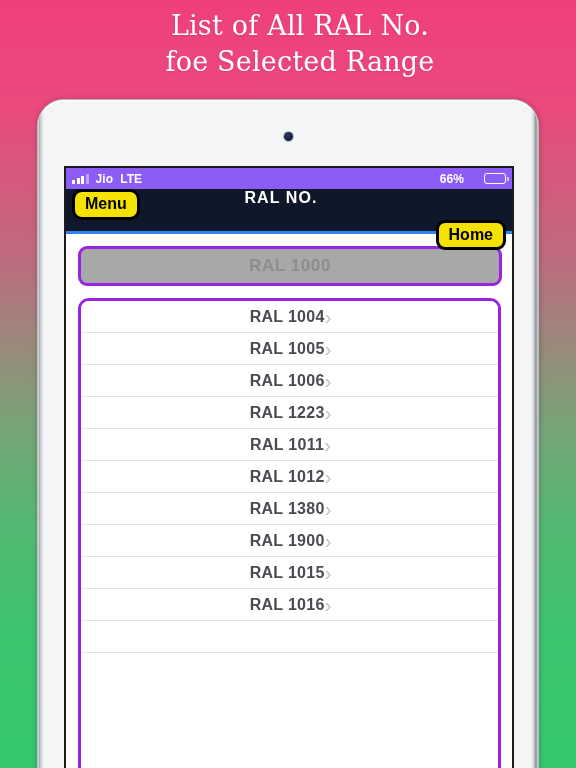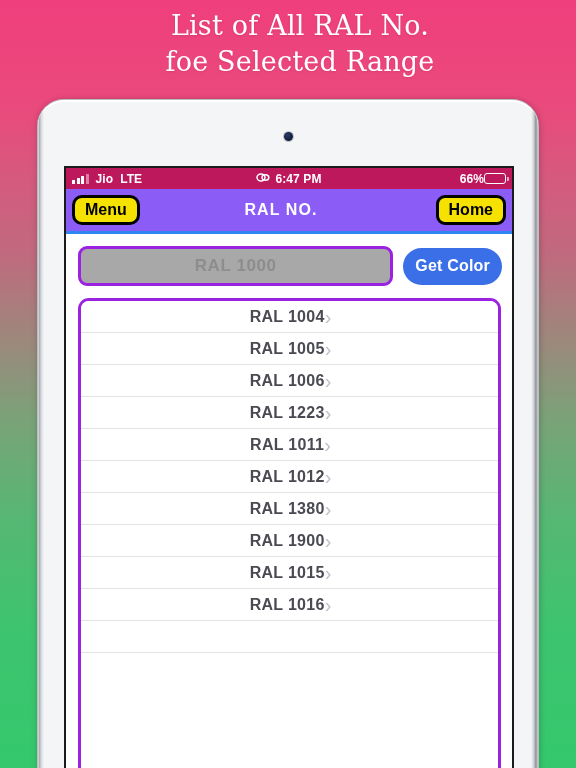--- a/index.html
+++ b/index.html
@@ -89,21 +89,21 @@
     height: 634px;
     background: #ffffff;
     border: 2px solid #1b1b1b;
     border-bottom: none;
     overflow: hidden;
   }
 
   
   .status-bar {
     height: 21px;
-    background: #be185d;
+    background: #8b5cf6;
     display: flex;
     align-items: center;
     padding: 0 6px;
     color: #ffffff;
     font-size: 12px;
     font-weight: bold;
     letter-spacing: 0.1px;
     position: relative;
   }
   .sb-left { display: flex; align-items: center; gap: 7px; }
@@ -112,46 +112,47 @@
   .signal i:nth-child(1) { height: 4px; }
   .signal i:nth-child(2) { height: 6px; }
   .signal i:nth-child(3) { height: 8px; }
   .signal i:nth-child(4) { height: 10px; background: rgba(255,255,255,0.45); }
   .sb-center {
     position: absolute;
     left: 0; right: 0;
     display: flex; justify-content: center; align-items: center; gap: 5px;
   }
   .loop-icon { display: block; }
-  .sb-right { margin-left: auto; display: flex; align-items: center; gap: 0; }
+  .sb-right { margin-left: auto; display: flex; align-items: center; gap: 20px; }
   .battery {
     width: 22px; height: 11px;
     border: 1.5px solid #ffffff;
     border-radius: 3px;
     position: relative;
     padding: 1px;
   }
   .battery::after {
     content: "";
     position: absolute;
     right: -3.5px; top: 3px;
     width: 2px; height: 4px;
     background: rgba(255,255,255,0.65);
     border-radius: 0 1px 1px 0;
   }
   .battery-fill { height: 100%; width: 72%; background: #ffffff; border-radius: 1px; }
 
   
   .nav-bar {
     height: 42px;
-    background: #8b5cf6;
+    background: #0f172a;
     display: flex;
-    align-items: center;
+    align-items: flex-start;
     padding: 0 6px;
     position: relative;
+    flex-direction: column;
   }
   .nav-title {
     position: absolute;
     left: 0; right: 16px;
     text-align: center;
     color: #ffffff;
     font-size: 16px;
     font-weight: bold;
     letter-spacing: 1.1px;
   }
@@ -260,47 +261,37 @@
       <div class="sb-left">
         <span class="signal">
           <i></i>
             <i></i>
             <i></i>
             <i></i>
         </span>
         <span>Jio</span>
         <span>LTE</span>
       </div>
-      <div class="sb-center">
-        <span class="loop-icon">
-          <svg width="14" height="11" viewBox="0 0 14 11" aria-hidden="true">
-            <ellipse cx="5" cy="5.5" rx="4" ry="3.4" fill="none" stroke="#ffffff" stroke-width="1.5"></ellipse>
-            <ellipse cx="9.4" cy="5.5" rx="3.4" ry="2.8" fill="none" stroke="#ffffff" stroke-width="1.5"></ellipse>
-          </svg>
-        </span>
-        <span>6:47 PM</span>
-      </div>
       <div class="sb-right">
         <span>66%</span>
         <span class="battery">
           <span class="battery-fill" style="width: 66%;"></span>
         </span>
       </div>
     </div>
 
     <div class="nav-bar">
       <button class="nav-btn" type="button">Menu</button>
       <div class="nav-title">RAL NO.</div>
       <button class="nav-btn right" type="button">Home</button>
     </div>
     <div class="nav-underline"></div>
 
     <div class="search-row">
       <input class="search-input" type="text" placeholder="RAL 1000" style="">
-      <button class="get-color-btn" type="button">Get Color</button>
     </div>
 
     <div class="list-wrap">
       <div class="list-row">
         <span class="row-label">RAL 1004</span>
         <span class="chevron">›</span>
       </div>
       <div class="list-row">
         <span class="row-label">RAL 1005</span>
         <span class="chevron">›</span>

